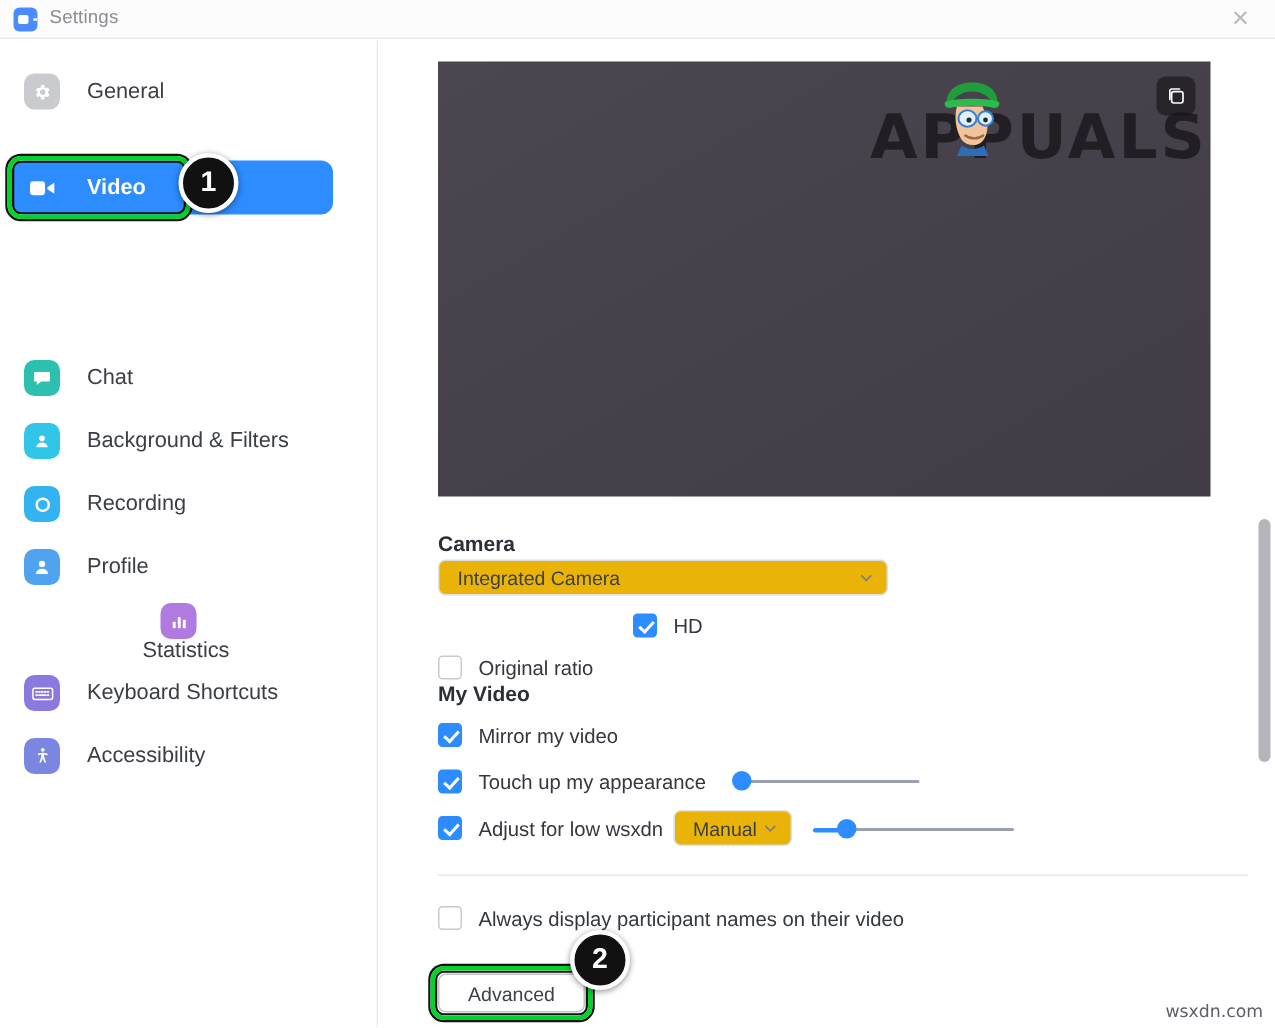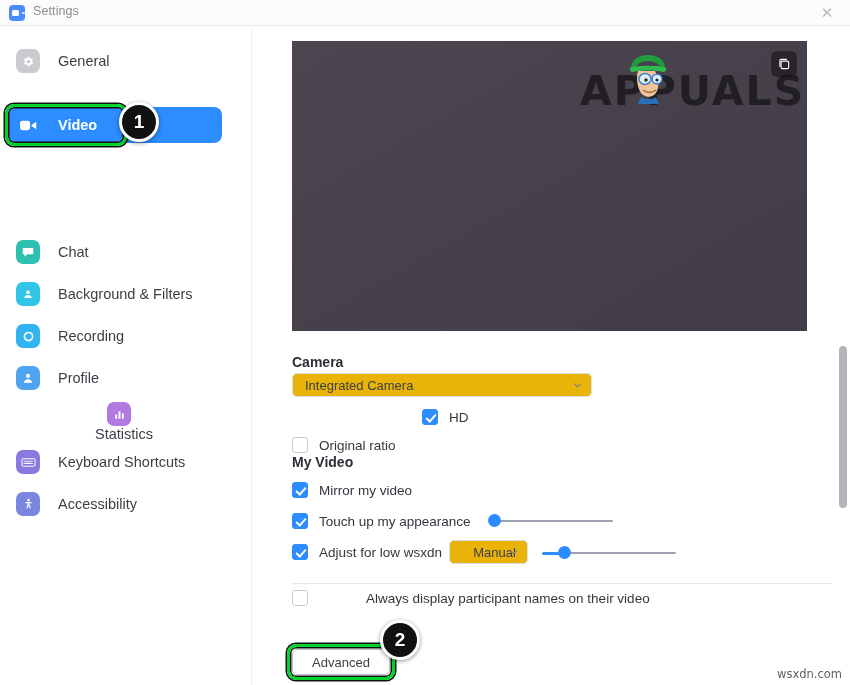--- a/index.html
+++ b/index.html
@@ -473,35 +473,35 @@
     </div>
     <div class="slider" style="left:235px; top:487px; width:125px;">
       <div class="track" style="left:9px; width:116px;"></div>
       <div class="knob" style="left:0px;"></div>
     </div>
 
     <div class="chk-row" style="left:39px; top:516px;">
       <span class="chk on"></span>
       <span class="chk-label">Adjust for low wsxdn</span>
     </div>
-    <div class="select-box" style="left:196px; top:513px; width:79px;justify-content:center;">
+    <div class="select-box" style="left:196px; top:513px; width:79px;">
       <span>Manual</span>
       <svg class="select-caret" viewBox="0 0 12 12" fill="none" stroke="#7b7f87" stroke-width="1.5">
           <path d="M2 4.5L6 8.5L10 4.5" stroke-linecap="round"></path>
         </svg>
     </div>
     <div class="slider" style="left:289px; top:519px; width:134px;">
       <div class="track" style="left:22px; width:112px;"></div>
       <div class="fill" style="left:0px; width:24px;"></div>
       <div class="knob" style="left:16px;"></div>
     </div>
 
     <div class="divider" style="left:39px; top:556px; width:540px;"></div>
 
-    <div class="chk-row" style="left:39px; top:562px;gap:47px;">
+    <div class="chk-row" style="left:39px; top:576px;">
       <span class="chk"></span>
       <span class="chk-label">Always display participant names on their video</span>
     </div>
 
     <div class="btn" style="left:39px; top:622px; width:98px;">Advanced</div>
     <div class="hl-box" style="left:34px; top:617px; width:108px; height:36px;"></div>
 
     <div class="scrollbar-track">
       <div class="scrollbar-thumb"></div>
     </div>

